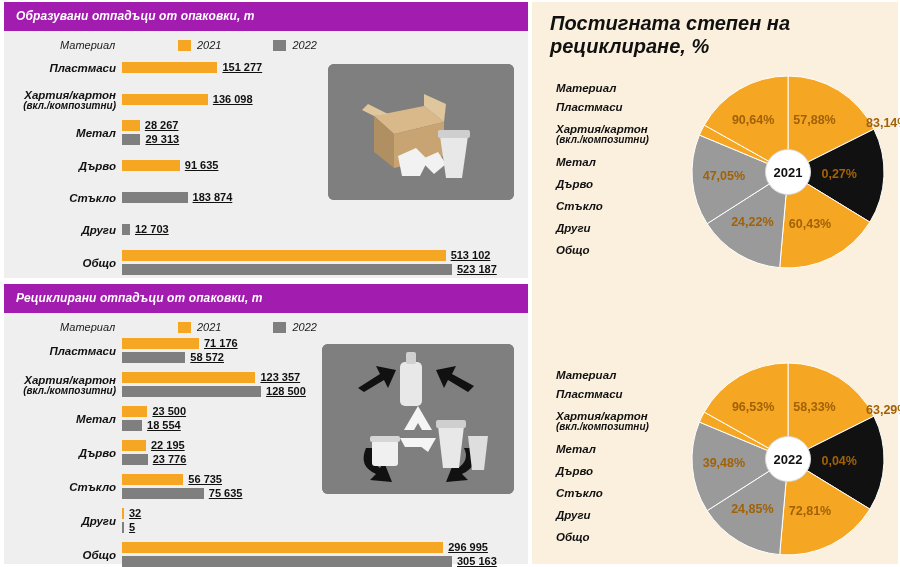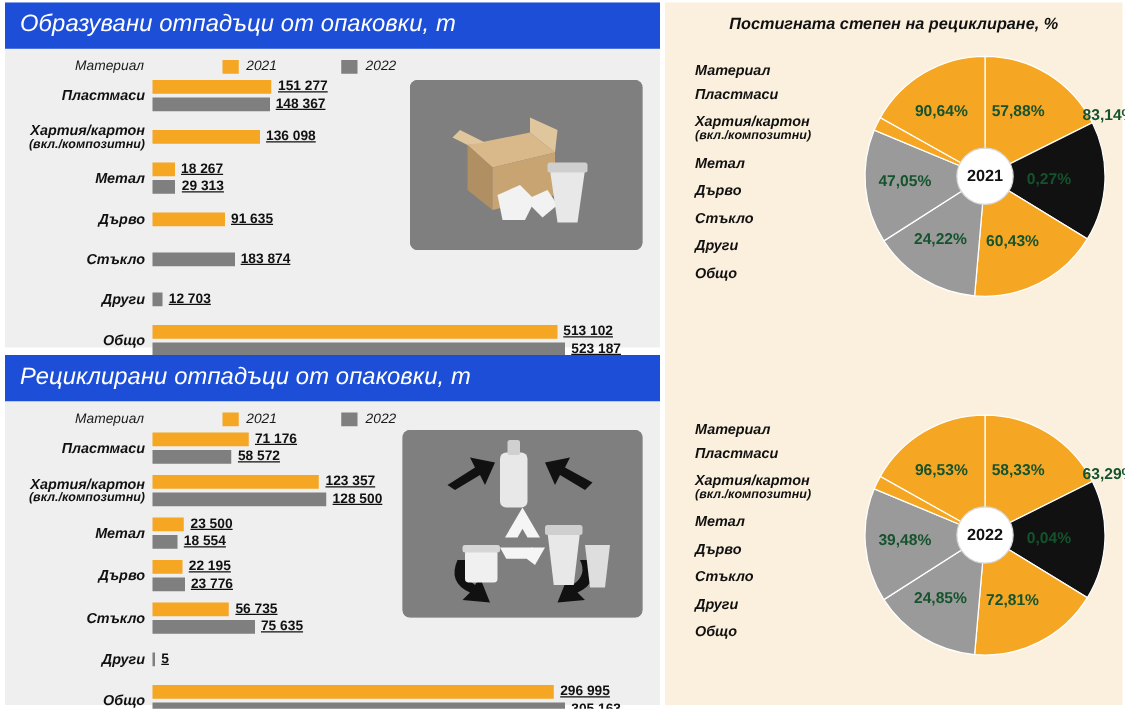--- a/index.html
+++ b/index.html
@@ -15,25 +15,25 @@
   .panel-left {
     position: absolute;
     left: 4px;
     width: 524px;
     background: #efefef;
   }
   #panel-generated { top: 2px; height: 276px; }
   #panel-recycled  { top: 284px; height: 280px; }
 
   .panel-title {
-    background: #1d4ed8;
+    background: #a21caf;
     color: #ffffff;
-    font-weight: normal;
+    font-weight: bold;
     font-style: italic;
-    font-size: 19px;
+    font-size: 12px;
     padding: 7px 10px 8px 12px;
     letter-spacing: .1px;
   }
 
   .legend-row {
     display: flex;
     align-items: center;
     margin: 8px 0 2px 0;
     padding-left: 56px;
     font-size: 11px;
@@ -88,25 +88,24 @@
   #illus-recycled  { right: 14px; top: 60px; width: 192px; height: 150px; border-radius: 6px; }
 
   
   #panel-right {
     position: absolute;
     left: 532px; top: 2px;
     width: 366px; height: 562px;
     background: #fbf0de;
   }
   .right-title {
-    text-align: center;
     color: #111;
     font-weight: bold;
     font-style: italic;
-    font-size: 13px;
+    font-size: 20px;
     line-height: 1.15;
     padding: 10px 18px 6px 18px;
   }
 
   .pie-block { position: relative; height: 225px; }
   .pie-legend {
     position: absolute; left: 24px; top: 18px;
     font-size: 11.5px; font-weight: bold; font-style: italic; color: #111;
   }
   .pie-legend .hdr { font-weight: bold; font-style: italic; margin-bottom: 7px; font-size: 11.5px;}
@@ -118,21 +117,21 @@
     position: absolute; left: 50%; top: 50%;
     transform: translate(-50%,-50%);
     width: 46px; height: 46px; border-radius: 50%;
     background: #ffffff;
     display: flex; align-items: center; justify-content: center;
     font-size: 13px; font-weight: bold; color: #111;
     border: 1px solid #d8d8d8;
   }
   .pie-lbl {
     position: absolute;
-    font-size: 12.5px; font-weight: bold; color: #14532d;
+    font-size: 12.5px; font-weight: bold; color: #a16207;
     white-space: nowrap;
   }
 </style>
 </head>
 <body>
 
 <div class="page">
 
   <section class="panel-left" id="panel-generated">
     <div class="panel-title">Образувани отпадъци от опаковки, т</div>
@@ -150,41 +149,37 @@
     </div>
 
     <div class="bars-area" id="bars-generated">
         <div class="bar-group">
           <div class="bar-label"><span>Пластмаси</span></div>
           <div class="bars-stack">
             <div class="bar-line">
               <div class="bar bar-2021" style="width: 95.4179px;"></div>
               <span class="bar-val">151 277</span>
             </div>
-            <div class="bar-line">
-              <div class="bar bar-2022" style="width: 93.5824px;"></div>
-              <span class="bar-val">148 367</span>
-            </div>
           </div>
         </div>
         <div class="bar-group">
           <div class="bar-label"><span>Хартия/картон</span><span class="sub">(вкл./композитни)</span></div>
           <div class="bars-stack">
             <div class="bar-line">
               <div class="bar bar-2021" style="width: 85.8438px;"></div>
               <span class="bar-val">136 098</span>
             </div>
           </div>
         </div>
         <div class="bar-group">
           <div class="bar-label"><span>Метал</span></div>
           <div class="bars-stack">
             <div class="bar-line">
               <div class="bar bar-2021" style="width: 17.8294px;"></div>
-              <span class="bar-val">18 267</span>
+              <span class="bar-val">28 267</span>
             </div>
             <div class="bar-line">
               <div class="bar bar-2022" style="width: 18.4892px;"></div>
               <span class="bar-val">29 313</span>
             </div>
           </div>
         </div>
         <div class="bar-group">
           <div class="bar-label"><span>Дърво</span></div>
           <div class="bars-stack">
@@ -331,20 +326,24 @@
             </div>
             <div class="bar-line">
               <div class="bar bar-2022" style="width: 81.7909px;"></div>
               <span class="bar-val">75 635</span>
             </div>
           </div>
         </div>
         <div class="bar-group">
           <div class="bar-label"><span>Други</span></div>
           <div class="bars-stack">
+            <div class="bar-line">
+              <div class="bar bar-2021" style="width: 2px;"></div>
+              <span class="bar-val">32</span>
+            </div>
             <div class="bar-line">
               <div class="bar bar-2022" style="width: 2px;"></div>
               <span class="bar-val">5</span>
             </div>
           </div>
         </div>
         <div class="bar-group">
           <div class="bar-label"><span>Общо</span></div>
           <div class="bars-stack">
             <div class="bar-line">

